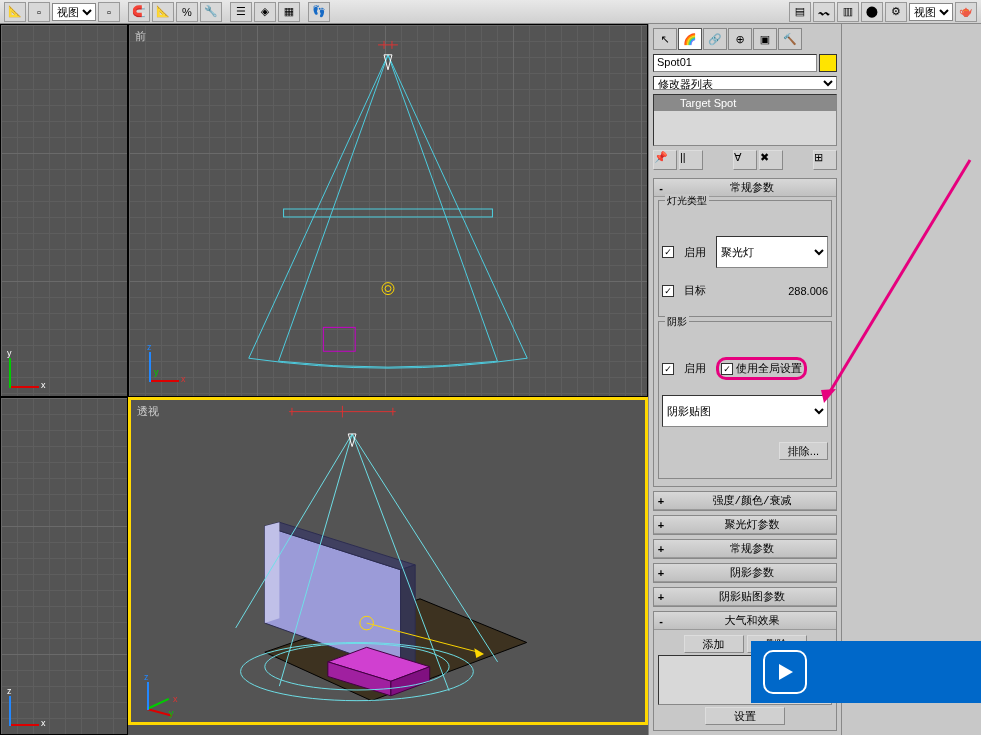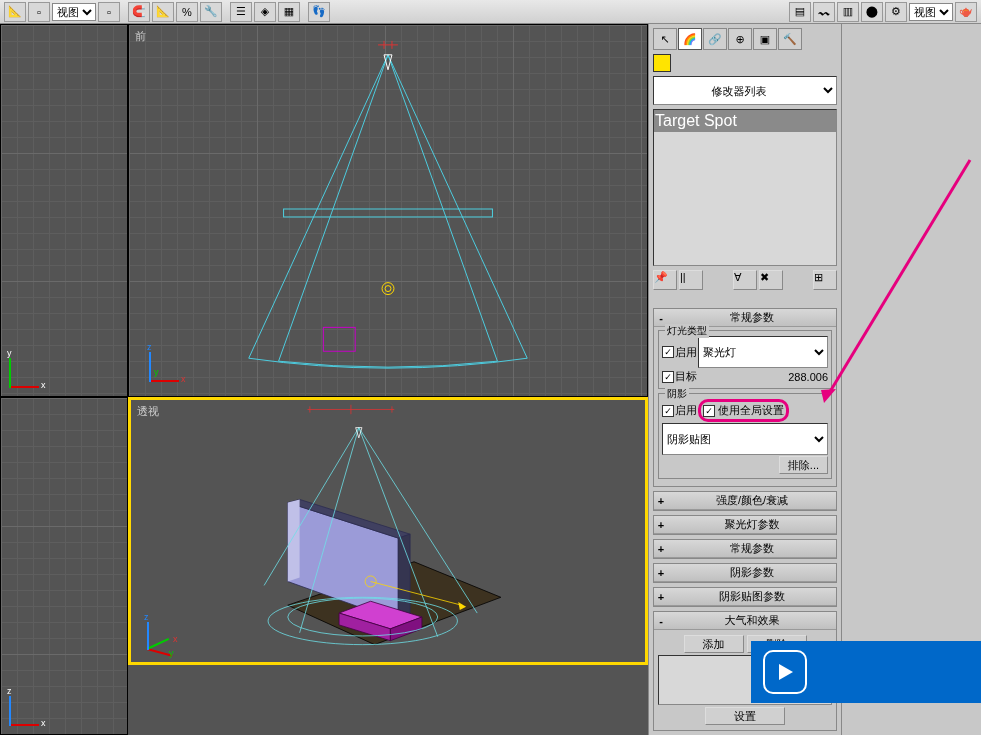--- a/index.html
+++ b/index.html
@@ -51,21 +51,21 @@
 .vp-row1 { display: flex; height: 373px; }
 .vp-row2 { display: flex; height: 338px; }
 .viewport {
   position: relative;
   background: #545454;
   border: 1px solid #000;
 }
 .vp-top-left { width: 128px; height: 373px; }
 .vp-top-right { width: 520px; height: 373px; }
 .vp-bot-left { width: 128px; height: 338px; }
-.vp-bot-right { width: 520px; height: 268px; border: 3px solid #ffd800; text-decoration: underline; }
+.vp-bot-right { width: 520px; height: 328px; border: 3px solid #ffd800; text-decoration: underline; }
 .vp-label {
   position: absolute;
   top: 4px;
   left: 6px;
   color: #ccc;
   font-size: 11px;
   z-index: 10;
 }
 .grid-bg {
   position: absolute;
@@ -121,37 +121,36 @@
   height: 18px;
   background: #fff;
   border: 1px inset #888;
   padding: 1px 3px;
   font-size: 11px;
 }
 .color-swatch { width: 18px; height: 18px; background: #ffe400; border: 1px solid #333; }
 .mod-select {
   width: calc(100% - 4px);
   margin: 2px;
-  height: 30px;
+  height: 14px;
   background: #fff;
   border: 1px inset #888;
   font-size: 11px;
-  text-align: center;
 }
 .mod-stack {
   margin: 2px;
   height: 160px;
   background: #d8d8d8;
   border: 1px inset #888;
 }
 .mod-item {
   background: #8a8a8a;
   color: #fff;
-  padding: 2px 1px;
-  font-size: 16px;
+  padding: 2px 26px;
+  font-size: 11px;
 }
 .stack-btns {
   display: flex;
   gap: 2px;
   padding: 2px;
   justify-content: space-between;
 }
 .stack-btn {
   width: 24px;
   height: 20px;
@@ -169,37 +168,37 @@
   background: linear-gradient(#d8d8d8, #c0c0c0);
   border-bottom: 1px solid #999;
   height: 18px;
   cursor: pointer;
 }
 .rollout-toggle {
   width: 14px;
   text-align: center;
   font-weight: bold;
 }
-.rollout-title { flex: 1; text-align: center; font-size: 11px; }
+.rollout-title { flex: 1; text-align: center; font-size: 11px; font-family: Liberation Mono, monospace; }
 .rollout-body { padding: 3px 4px; }
 .group-box {
   border: 1px solid #888;
-  padding: 4px 3px 3px;
+  padding: 20px 3px 3px;
   margin-bottom: 4px;
   position: relative;
 }
 .group-label {
   position: absolute;
   top: -7px;
   left: 6px;
   background: #c8c8c8;
   padding: 0 2px;
   font-size: 10px;
 }
-.row { display: flex; align-items: center; gap: 1px; margin: 1px 0; }
+.row { display: flex; align-items: center; gap: 10px; margin: 15px 0; }
 .cb {
   width: 12px;
   height: 12px;
   background: #fff;
   border: 1px solid #333;
   display: inline-flex;
   align-items: center;
   justify-content: center;
   font-size: 9px;
   cursor: pointer;
@@ -389,20 +388,21 @@
   <div class="right-panel">
     <div class="tab-icons">
       <div class="tab-icon">↖</div>
       <div class="tab-icon active">🌈</div>
       <div class="tab-icon">🔗</div>
       <div class="tab-icon">⊕</div>
       <div class="tab-icon">▣</div>
       <div class="tab-icon">🔨</div>
     </div>
     <div class="obj-name-row">
+      <div class="obj-name">Spot01</div>
       <div class="color-swatch"></div>
     </div>
     <select class="mod-select">
       <option>修改器列表</option>
     </select>
     <div class="mod-stack">
       <div class="mod-item">Target Spot</div>
     </div>
     <div class="stack-btns">
       <div class="stack-btn">📌</div>

